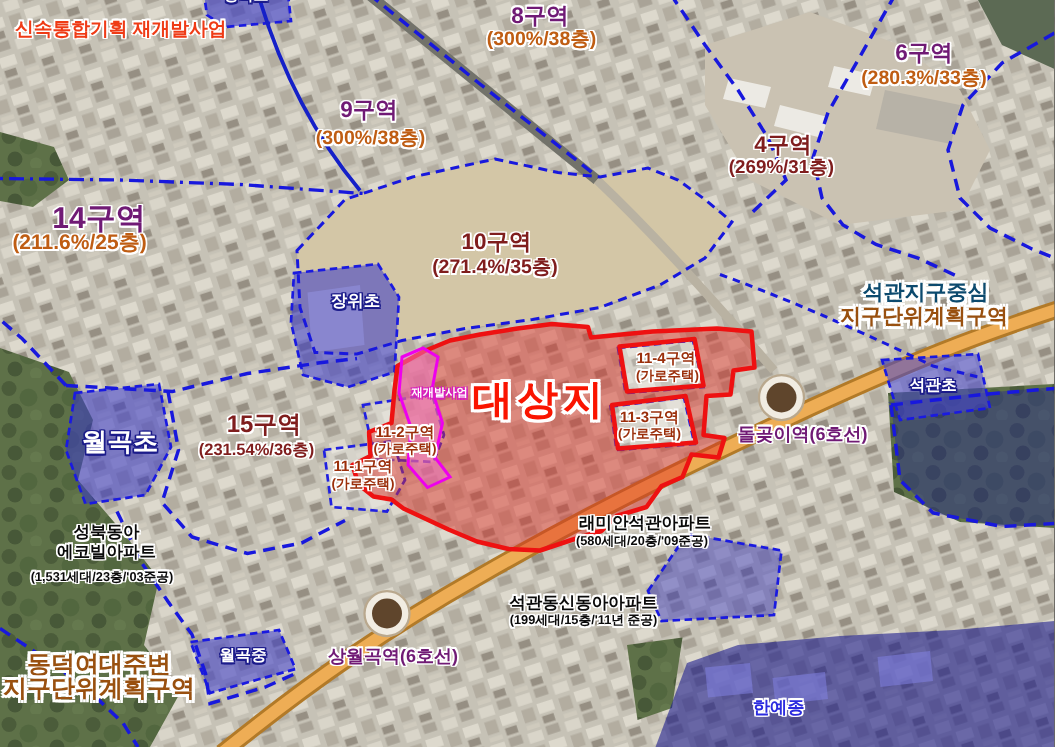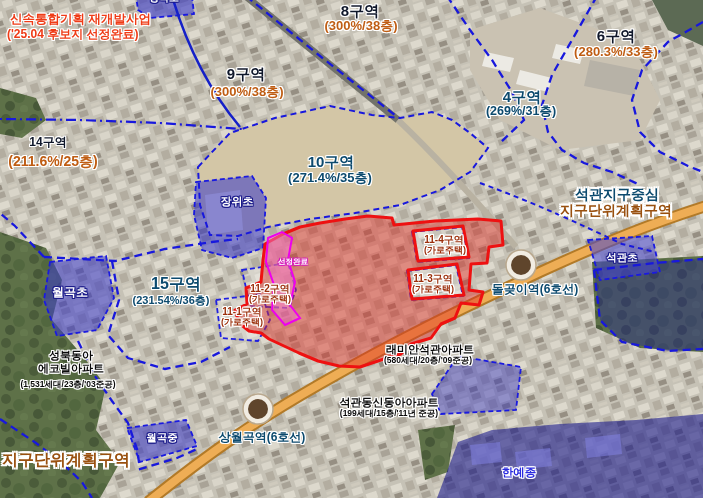--- a/index.html
+++ b/index.html
@@ -8,27 +8,27 @@
   #terrain{position:absolute;left:0;top:0;}
   .lbl{position:absolute;transform:translateX(-50%);font-weight:bold;white-space:nowrap;
        line-height:1.05;text-align:center;}
   .halo1{text-shadow:-1px -1px 0 #fff,1px -1px 0 #fff,-1px 1px 0 #fff,1px 1px 0 #fff,
          0 -1px 0 #fff,0 1px 0 #fff,-1px 0 0 #fff,1px 0 0 #fff;}
   .halo2{text-shadow:-2px -2px 0 #fff,2px -2px 0 #fff,-2px 2px 0 #fff,2px 2px 0 #fff,
          0 -2px 0 #fff,0 2px 0 #fff,-2px 0 0 #fff,2px 0 0 #fff;}
   .halonavy{text-shadow:-1px -1px 0 #1b1b8a,1px -1px 0 #1b1b8a,-1px 1px 0 #1b1b8a,1px 1px 0 #1b1b8a,
          0 -1px 0 #1b1b8a,0 1px 0 #1b1b8a,-1px 0 0 #1b1b8a,1px 0 0 #1b1b8a;}
   .halomag{text-shadow:-1px -1px 0 #d81bc0,1px -1px 0 #d81bc0,-1px 1px 0 #d81bc0,1px 1px 0 #d81bc0;}
-  .brown{color:#0f172a}
+  .brown{color:#701a75}
   .orange{color:#bf5d13}
-  .blue{color:#0c4a6e}
+  .blue{color:#7f1d1d}
   .rednote{color:#ef3b16}
   .sitered{color:#fa1400}
   .maroon{color:#9b2f0b}
-  .stationred{color:#0c4a6e}
+  .stationred{color:#701a75}
   .aptblack{color:#0a0a0a}
   .schoolwhite{color:#ffffff}
   .hanblue{color:#2b2bdf}
   .leftalign{transform:none;text-align:left;}
 </style>
 </head>
 <body>
 
 <div id="map">
 
@@ -123,67 +123,68 @@
       <circle cx="521" cy="265" r="15" fill="#f1ece2" stroke="#b9a88e" stroke-width="1.5"></circle>
       <circle cx="521" cy="265" r="10" fill="#5f452c"></circle>
     </g>
     <g>
       <circle cx="258" cy="409" r="15" fill="#f1ece2" stroke="#b9a88e" stroke-width="1.5"></circle>
       <circle cx="258" cy="409" r="10" fill="#5f452c"></circle>
     </g>
   </svg>
 
   <div class="lbl leftalign rednote halo1" style="left:10px;top:13px;font-size:12.5px">신속통합기획 재개발사업</div>
-  <div class="lbl leftalign rednote halo1" style="left:7px;top:28px;font-size:12px">('25.04 후보지 선정완료)</div>
 
   <div class="lbl brown halo1" style="left:360px;top:3px;font-size:15px">8구역</div>
   <div class="lbl orange halo1" style="left:361px;top:19px;font-size:13px">(300%/38층)</div>
 
   <div class="lbl brown halo1" style="left:246px;top:66px;font-size:15px">9구역</div>
   <div class="lbl orange halo1" style="left:247px;top:85px;font-size:13px">(300%/38층)</div>
 
   <div class="lbl brown halo1" style="left:616px;top:28px;font-size:15px">6구역</div>
   <div class="lbl orange halo1" style="left:616px;top:45px;font-size:13px">(280.3%/33층)</div>
 
   <div class="lbl blue halo1" style="left:522px;top:89px;font-size:15px">4구역</div>
   <div class="lbl blue halo1" style="left:521px;top:105px;font-size:12.5px">(269%/31층)</div>
 
-  <div class="lbl brown halo1" style="left:48px;top:136px;font-size:12px">14구역</div>
+  <div class="lbl brown halo1" style="left:66px;top:136px;font-size:20px">14구역</div>
   <div class="lbl orange halo1" style="left:53px;top:154px;font-size:14px">(211.6%/25층)</div>
 
 
   <div class="lbl blue halo1" style="left:331px;top:154px;font-size:15px">10구역</div>
   <div class="lbl blue halo1" style="left:330px;top:171px;font-size:13px">(271.4%/35층)</div>
 
   <div class="lbl blue halo1" style="left:176px;top:276px;font-size:16px">15구역</div>
   <div class="lbl blue halo1" style="left:171px;top:295px;font-size:11px">(231.54%/36층)</div>
 
+  <div class="lbl sitered halo2" style="left:360px;top:252px;font-size:27px;letter-spacing:3px">대상지</div>
 
-  <div class="lbl schoolwhite halomag" style="left:293px;top:258px;font-size:7.5px">선정완료</div>
+  <div class="lbl schoolwhite halomag" style="left:293px;top:258px;font-size:7.5px">재개발사업</div>
 
   <div class="lbl maroon halo1" style="left:242px;top:307px;font-size:10px">11-1구역</div>
   <div class="lbl maroon halo1" style="left:242px;top:318px;font-size:9px">(가로주택)</div>
   <div class="lbl maroon halo1" style="left:270px;top:284px;font-size:10px">11-2구역</div>
   <div class="lbl maroon halo1" style="left:270px;top:295px;font-size:9px">(가로주택)</div>
   <div class="lbl maroon halo1" style="left:433px;top:274px;font-size:10px">11-3구역</div>
   <div class="lbl maroon halo1" style="left:433px;top:285px;font-size:9px">(가로주택)</div>
   <div class="lbl maroon halo1" style="left:444px;top:235px;font-size:10px">11-4구역</div>
   <div class="lbl maroon halo1" style="left:445px;top:246px;font-size:9px">(가로주택)</div>
 
   <div class="lbl brown halo2" style="left:617px;top:187px;font-size:14px;color:#0c4a6e">석관지구중심</div>
   <div class="lbl brown halo2" style="left:616px;top:203px;font-size:14px;color:#99500f">지구단위계획구역</div>
 
+  <div class="lbl brown halo2" style="left:66px;top:436px;font-size:16px;color:#99500f">동덕여대주변</div>
   <div class="lbl brown halo2" style="left:66px;top:452px;font-size:16px;color:#99500f">지구단위계획구역</div>
 
   <div class="lbl stationred halo1" style="left:535px;top:283px;font-size:12px">돌곶이역(6호선)</div>
   <div class="lbl stationred halo1" style="left:262px;top:431px;font-size:12px">상월곡역(6호선)</div>
 
   <div class="lbl schoolwhite halonavy" style="left:164px;top:-7px;font-size:10px">장곡초</div>
   <div class="lbl schoolwhite halonavy" style="left:237px;top:196px;font-size:11px">장위초</div>
-  <div class="lbl schoolwhite halonavy" style="left:70px;top:286px;font-size:12px">월곡초</div>
+  <div class="lbl schoolwhite halonavy" style="left:80px;top:286px;font-size:17px">월곡초</div>
   <div class="lbl schoolwhite halonavy" style="left:622px;top:252px;font-size:10.5px">석관초</div>
   <div class="lbl schoolwhite halonavy" style="left:162px;top:432px;font-size:10.5px">월곡중</div>
   <div class="lbl hanblue halo1" style="left:519px;top:466px;font-size:11.5px">한예종</div>
 
   <div class="lbl aptblack halo1" style="left:430px;top:344px;font-size:11px">래미안석관아파트</div>
   <div class="lbl aptblack halo1" style="left:428px;top:356px;font-size:8.5px">(580세대/20층/'09준공)</div>
   <div class="lbl aptblack halo1" style="left:389px;top:397px;font-size:11px">석관동신동아아파트</div>
   <div class="lbl aptblack halo1" style="left:389px;top:409px;font-size:8.5px">(199세대/15층/'11년 준공)</div>
   <div class="lbl aptblack halo1" style="left:71px;top:350px;font-size:11px">성북동아</div>
   <div class="lbl aptblack halo1" style="left:71px;top:363px;font-size:11px">에코빌아파트</div>

